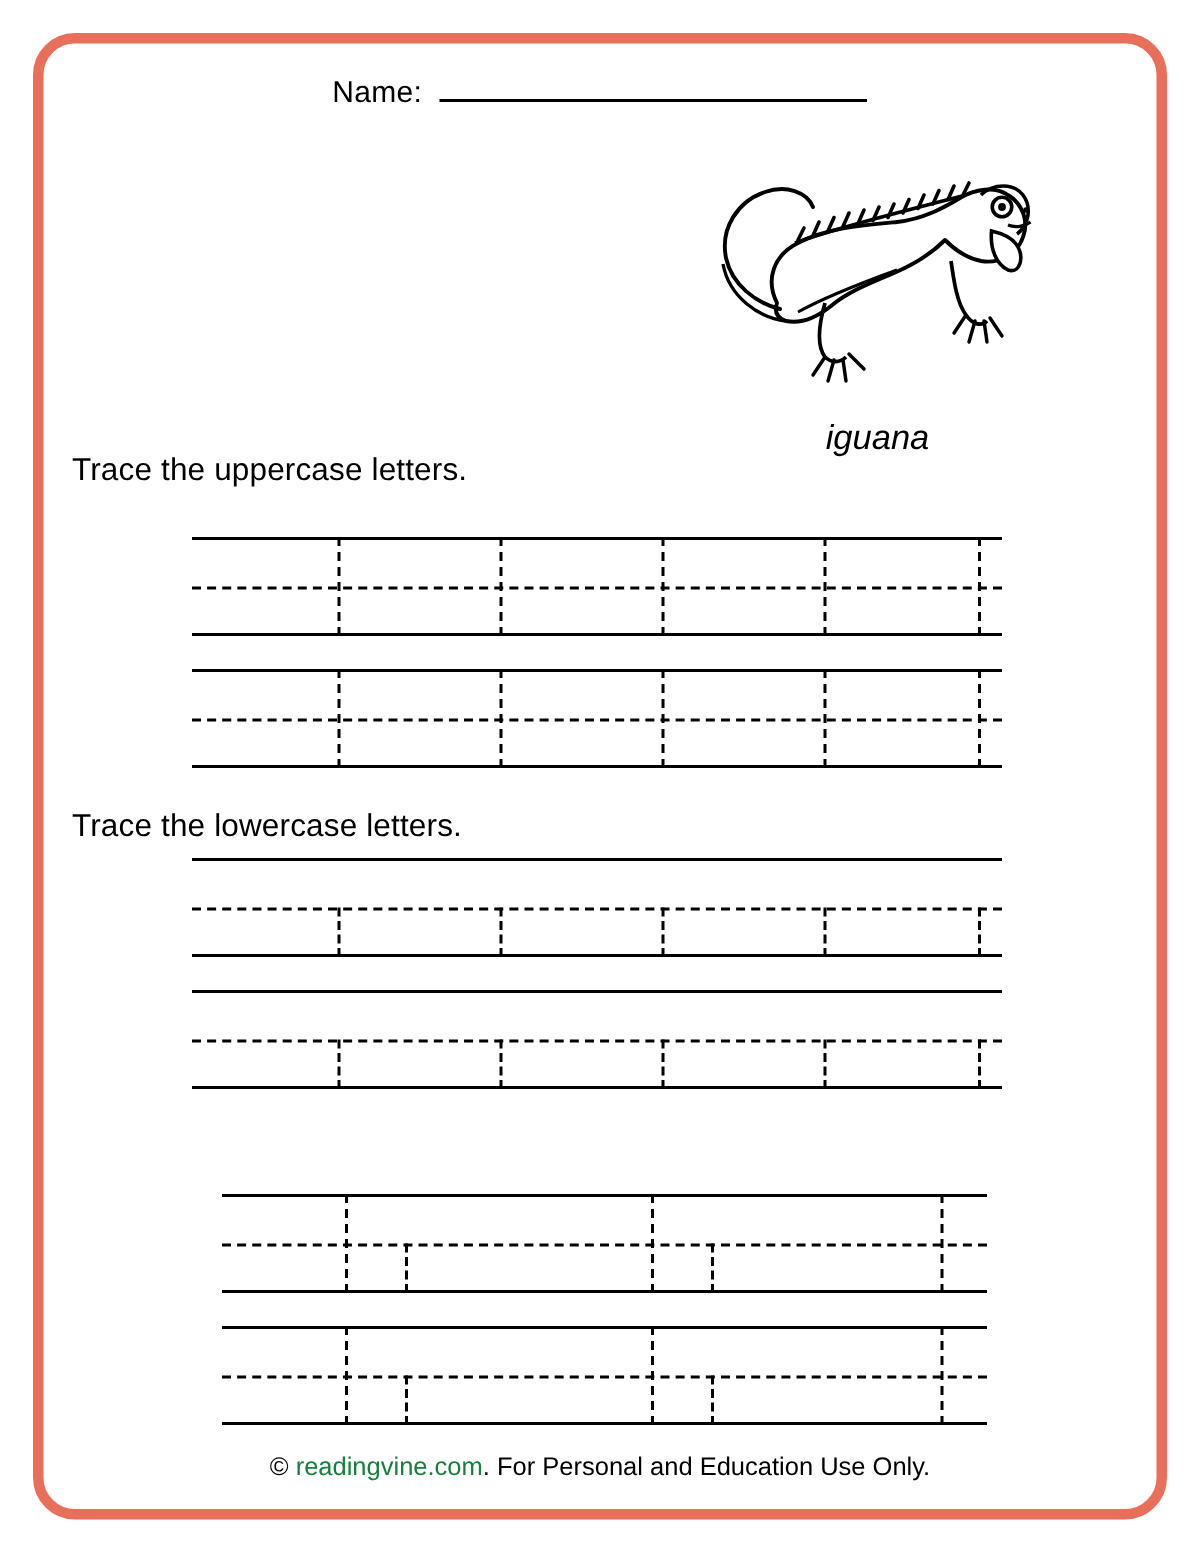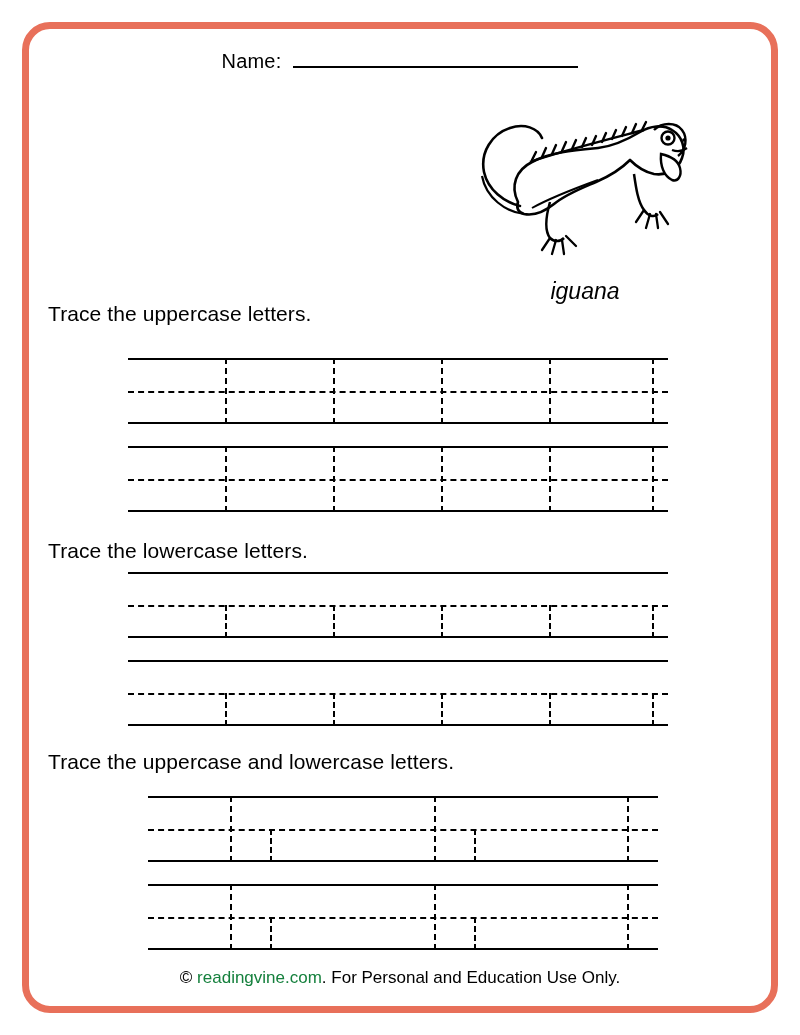--- a/index.html
+++ b/index.html
@@ -270,21 +270,20 @@
         <div class="line-mid"></div>
         <div class="line-bot"></div>
         <div class="vtick" style="left:18%; top:50%;"></div>
         <div class="vtick" style="left:38%; top:50%;"></div>
         <div class="vtick" style="left:58%; top:50%;"></div>
         <div class="vtick" style="left:78%; top:50%;"></div>
         <div class="vtick" style="left:97%; top:50%;"></div>
       </div>
     </div>
 
-    <div class="section-title" style="left:8px; top:712px;">Trace the uppercase and lowercase letters.</div>
 
     <div class="trace-block" style="left:108px; top:758px; width:510px;">
       <div class="trace-row" style="top:0;">
         <div class="line-top"></div>
         <div class="line-mid"></div>
         <div class="line-bot"></div>
         <div class="vtick" style="left:16%;"></div>
         <div class="vtick" style="left:24%; top:50%;"></div>
         <div class="vtick" style="left:56%;"></div>
         <div class="vtick" style="left:64%; top:50%;"></div>

